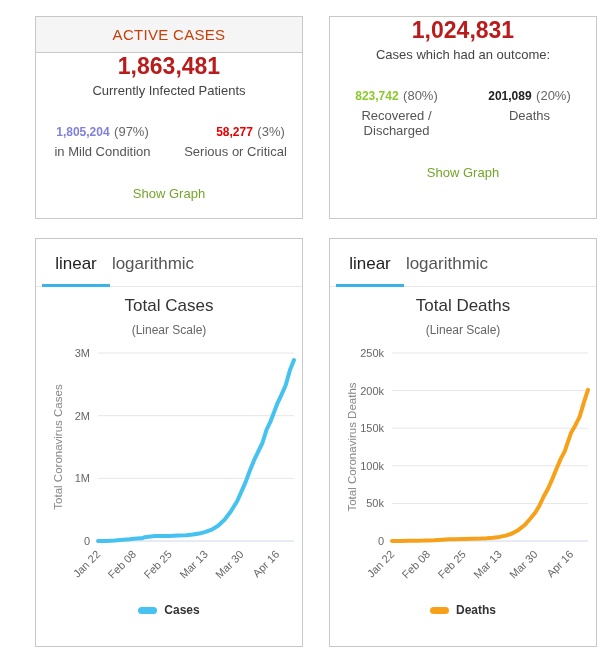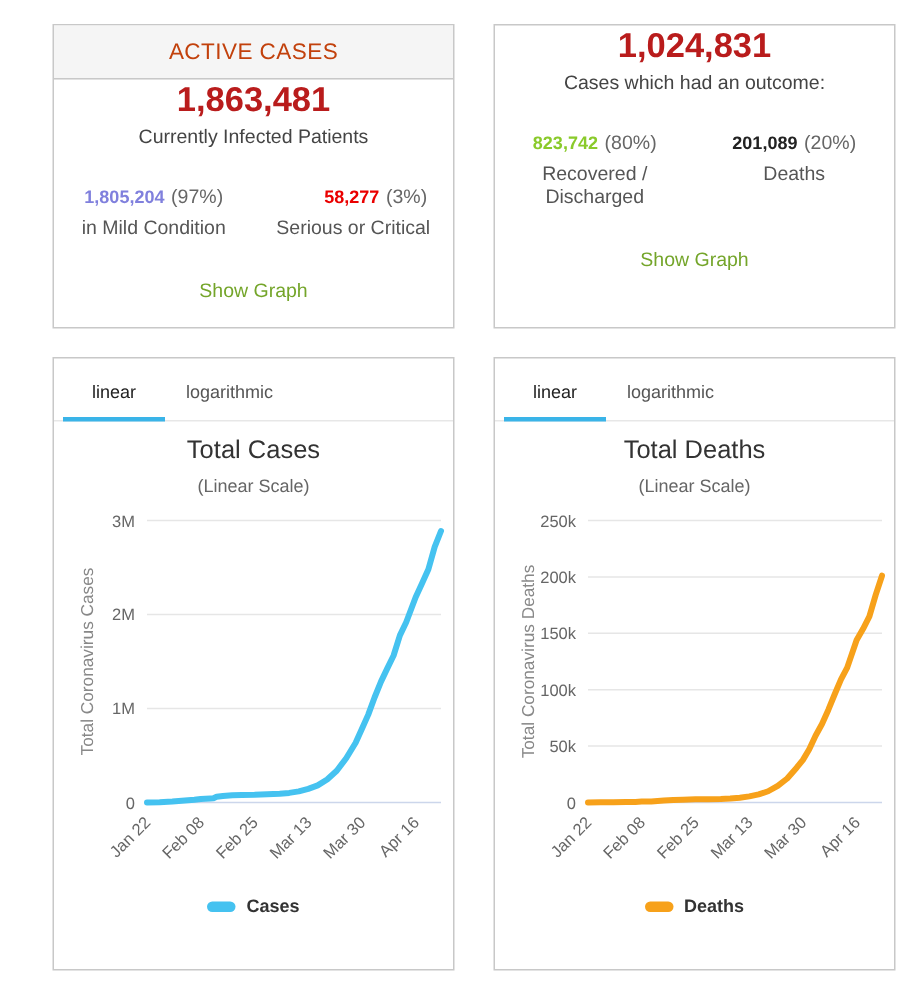--- a/index.html
+++ b/index.html
@@ -27,21 +27,21 @@
   .stat-row { display:flex; margin-top:24px; }
   .stat-cell { width:50%; }
   .stat-value { font-size:12px; font-weight:bold; }
   .stat-pct { font-size:13px; color:#666; font-weight:normal; }
   .stat-label { margin-top:4px; font-size:13px; color:#555; }
   .show-graph { display:inline-block; margin-top:27px; font-size:13px; cursor:pointer; }
 
   .tabs { display:flex; padding-left:6px; position:relative; }
   .tabs::after { content:""; position:absolute; left:0; right:0; bottom:0; height:1px; background:#e7e7e7; }
   .tab {
-    padding:15px 0 10px; text-align:center; font-size:12px; color:#555;
+    padding:15px 0 10px; text-align:center; font-size:17px; color:#555;
     cursor:pointer; border-bottom:3px solid transparent; position:relative; z-index:1;
   }
   .tab-1 { width:68px; }
   .tab-2 { width:86px; }
   .tab.active { color:#222; }
 
   .chart-title { margin-top:9px; text-align:center; font-size:17px; color:#333; }
   .chart-subtitle { margin-top:7px; text-align:center; font-size:12px; color:#666; }
   .chart-host { margin-top:2px; width:266px; height:262px; }
   svg text { font-family:"Liberation Sans","DejaVu Sans",sans-serif; }

